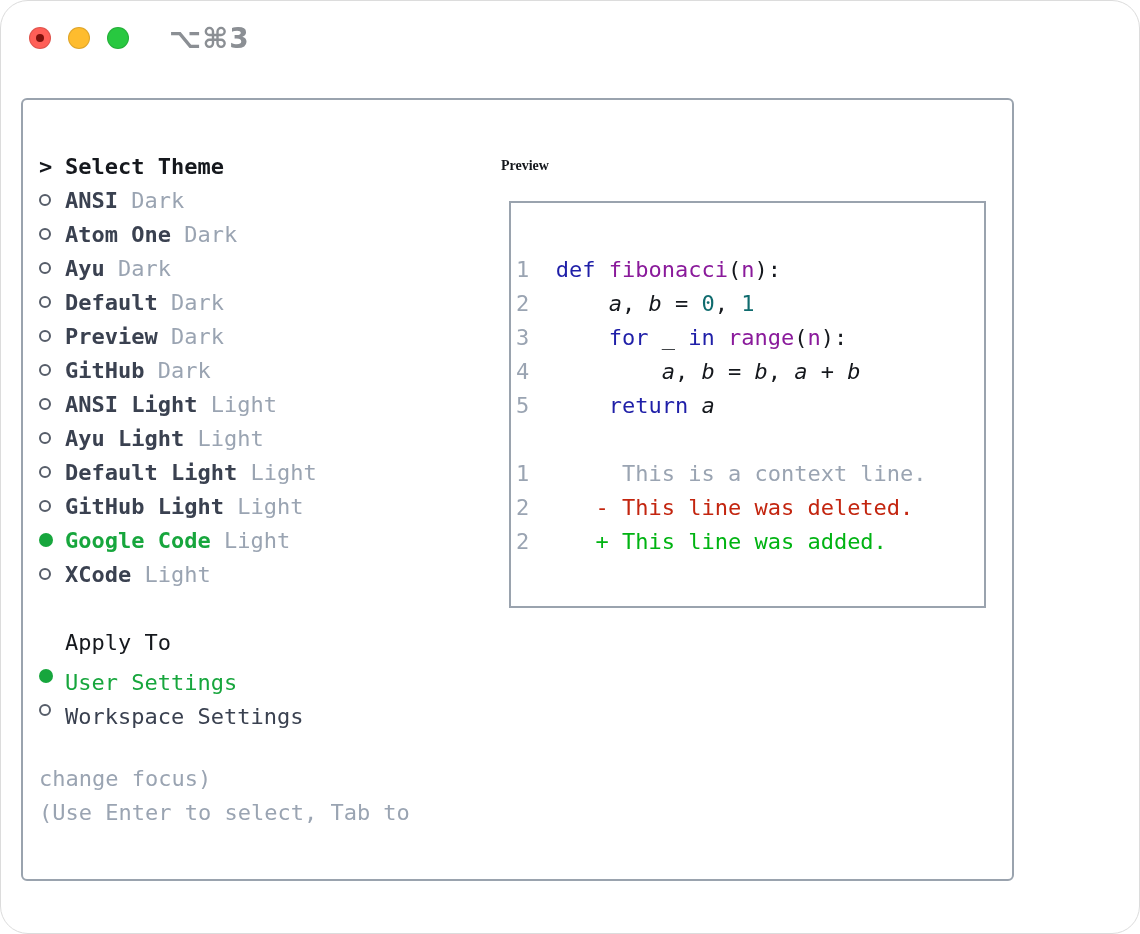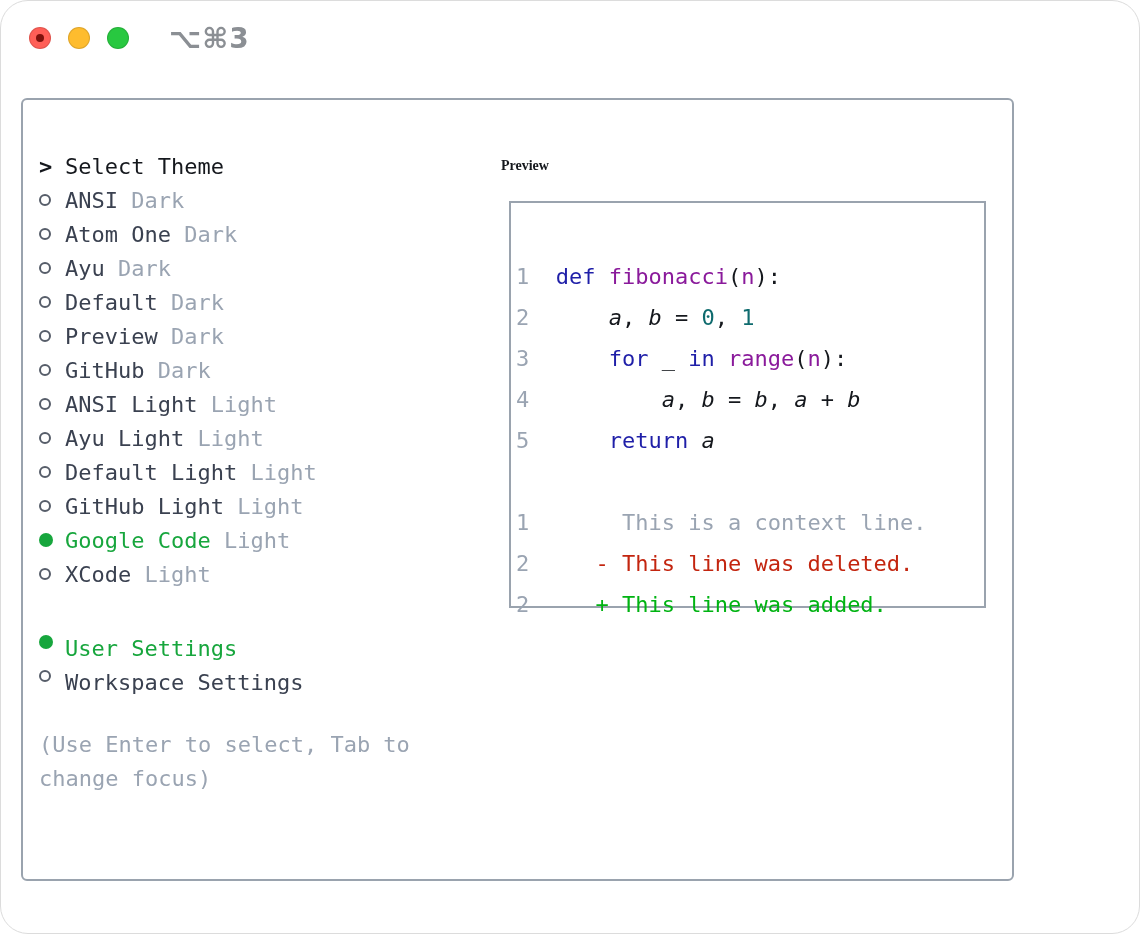--- a/index.html
+++ b/index.html
@@ -34,43 +34,43 @@
     border:2px solid var(--panel-border); border-radius:6px; background:#fff;
   }
 
   
   .left-col { position:absolute; left:16px; top:49px; font-size:22px; }
   .row { display:flex; align-items:center; height:34px; white-space:pre; }
   .marker { display:inline-flex; width:26px; align-items:center; flex:none; }
   .radio-hollow { width:12px; height:12px; border:2px solid #565d69; border-radius:50%; }
   .radio-filled { width:14px; height:14px; background:var(--accent-green); border-radius:50%; }
   .prompt { font-weight:bold; color:var(--text-black); }
-  .hdr { font-weight:normal; color:var(--text-black); }
-  .nm  { color:var(--text-dark); }
+  .hdr { font-weight:bold; color:var(--text-black); }
+  .nm  { color:var(--text-dark);font-weight:bold; }
   .nm.sel { color:var(--accent-green); }
   .sfx { color:var(--muted-gray); }
   .apply-hdr { color:var(--text-black); }
   .opt { color:var(--text-dark);margin-top:12px; }
   .opt.sel { color:var(--accent-green); }
   .spacer { height:34px; }
   .hint { color:var(--muted-gray); }
   .hint .row { white-space:pre; }
 
   
   .preview-label {
     position:absolute; left:478px; top:49px; height:34px;
     display:flex; align-items:center;
     font-size:14px; font-weight:bold; color:var(--text-black);font-family:Liberation Serif, serif;
   }
   .preview-box {
     position:absolute; left:486px; top:101px; width:477px; height:407px;
     border:2px solid var(--panel-border); background:#fff;
   }
   .code { position:absolute; left:5px; top:50px; font-size:22px; line-height:34px; white-space:pre; }
-  .cl { height:34px;margin-top:7px; }
+  .cl { height:34px; }
   .ln { display:inline-block; width:3ch; color:var(--muted-gray); }
   .tok-kw  { color:var(--keyword-blue); }
   .tok-fn  { color:var(--function-purple); }
   .tok-num { color:var(--number-teal); }
   .tok-pl  { color:var(--text-black); }
   .tok-var { color:var(--text-black); font-style:italic; }
   .diff-context { color:var(--muted-gray); }
   .diff-deleted { color:var(--diff-deleted-red); }
   .diff-added   { color:var(--diff-added-green); }
 </style>
@@ -106,31 +106,35 @@
           <div class="row"><span class="marker"><span class="radio-hollow"></span></span><span class="nm">ANSI Light</span><span class="sfx"> Light</span></div>
           <div class="row"><span class="marker"><span class="radio-hollow"></span></span><span class="nm">Ayu Light</span><span class="sfx"> Light</span></div>
           <div class="row"><span class="marker"><span class="radio-hollow"></span></span><span class="nm">Default Light</span><span class="sfx"> Light</span></div>
           <div class="row"><span class="marker"><span class="radio-hollow"></span></span><span class="nm">GitHub Light</span><span class="sfx"> Light</span></div>
           <div class="row"><span class="marker"><span class="radio-filled"></span></span><span class="nm sel">Google Code</span><span class="sfx"> Light</span></div>
           <div class="row"><span class="marker"><span class="radio-hollow"></span></span><span class="nm">XCode</span><span class="sfx"> Light</span></div>
         </div>
 
       <div class="spacer"></div>
 
+      <div class="row">
+        <span class="marker"></span>
+        <span class="apply-hdr">Apply To</span>
+      </div>
 
       <div id="apply-container">
           <div class="row"><span class="marker"><span class="radio-filled"></span></span><span class="opt sel">User Settings</span></div>
           <div class="row"><span class="marker"><span class="radio-hollow"></span></span><span class="opt">Workspace Settings</span></div>
         </div>
 
       <div class="spacer"></div>
 
       <div class="hint" id="hint-container">
+          <div class="row">change focus)</div>
           <div class="row">(Use Enter to select, Tab to</div>
-          <div class="row">change focus)</div>
         </div>
     </div>
 
     <div class="preview-label">Preview</div>
 
     <div class="preview-box">
       <div class="code" id="code-container"><div class="cl"><span class="ln">1</span><span class="tok-kw">def</span><span class="tok-pl"> </span><span class="tok-fn">fibonacci</span><span class="tok-pl">(</span><span class="tok-fn">n</span><span class="tok-pl">):</span></div><div class="cl"><span class="ln">2</span><span class="tok-pl">    </span><span class="tok-var">a</span><span class="tok-pl">, </span><span class="tok-var">b</span><span class="tok-pl"> = </span><span class="tok-num">0</span><span class="tok-pl">, </span><span class="tok-num">1</span></div><div class="cl"><span class="ln">3</span><span class="tok-pl">    </span><span class="tok-kw">for</span><span class="tok-pl"> </span><span class="tok-var">_</span><span class="tok-pl"> </span><span class="tok-kw">in</span><span class="tok-pl"> </span><span class="tok-fn">range</span><span class="tok-pl">(</span><span class="tok-fn">n</span><span class="tok-pl">):</span></div><div class="cl"><span class="ln">4</span><span class="tok-pl">        </span><span class="tok-var">a</span><span class="tok-pl">, </span><span class="tok-var">b</span><span class="tok-pl"> = </span><span class="tok-var">b</span><span class="tok-pl">, </span><span class="tok-var">a</span><span class="tok-pl"> + </span><span class="tok-var">b</span></div><div class="cl"><span class="ln">5</span><span class="tok-pl">    </span><span class="tok-kw">return</span><span class="tok-pl"> </span><span class="tok-var">a</span></div><div class="cl"> </div><div class="cl"><span class="ln">1</span><span class="diff-context">     This is a context line.</span></div><div class="cl"><span class="ln">2</span><span class="diff-deleted">   - This line was deleted.</span></div><div class="cl"><span class="ln">2</span><span class="diff-added">   + This line was added.</span></div></div>
     </div>
 
   </div>

